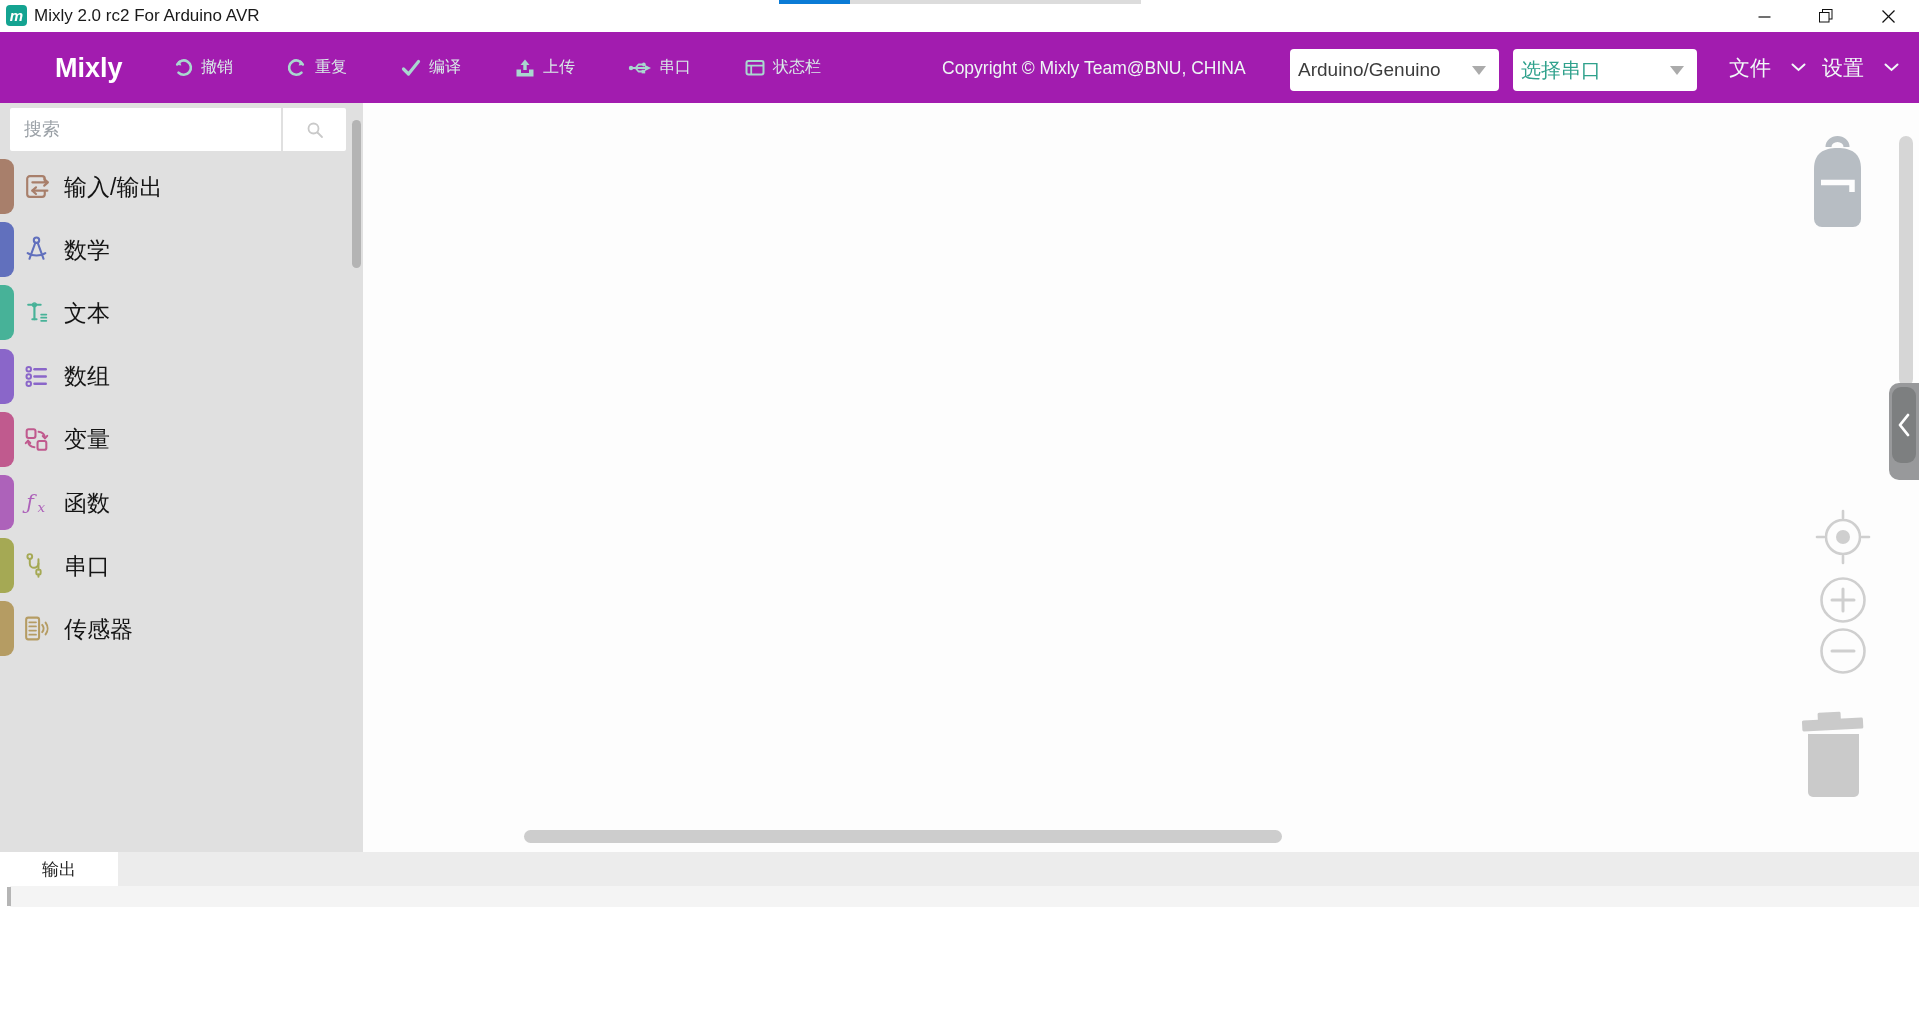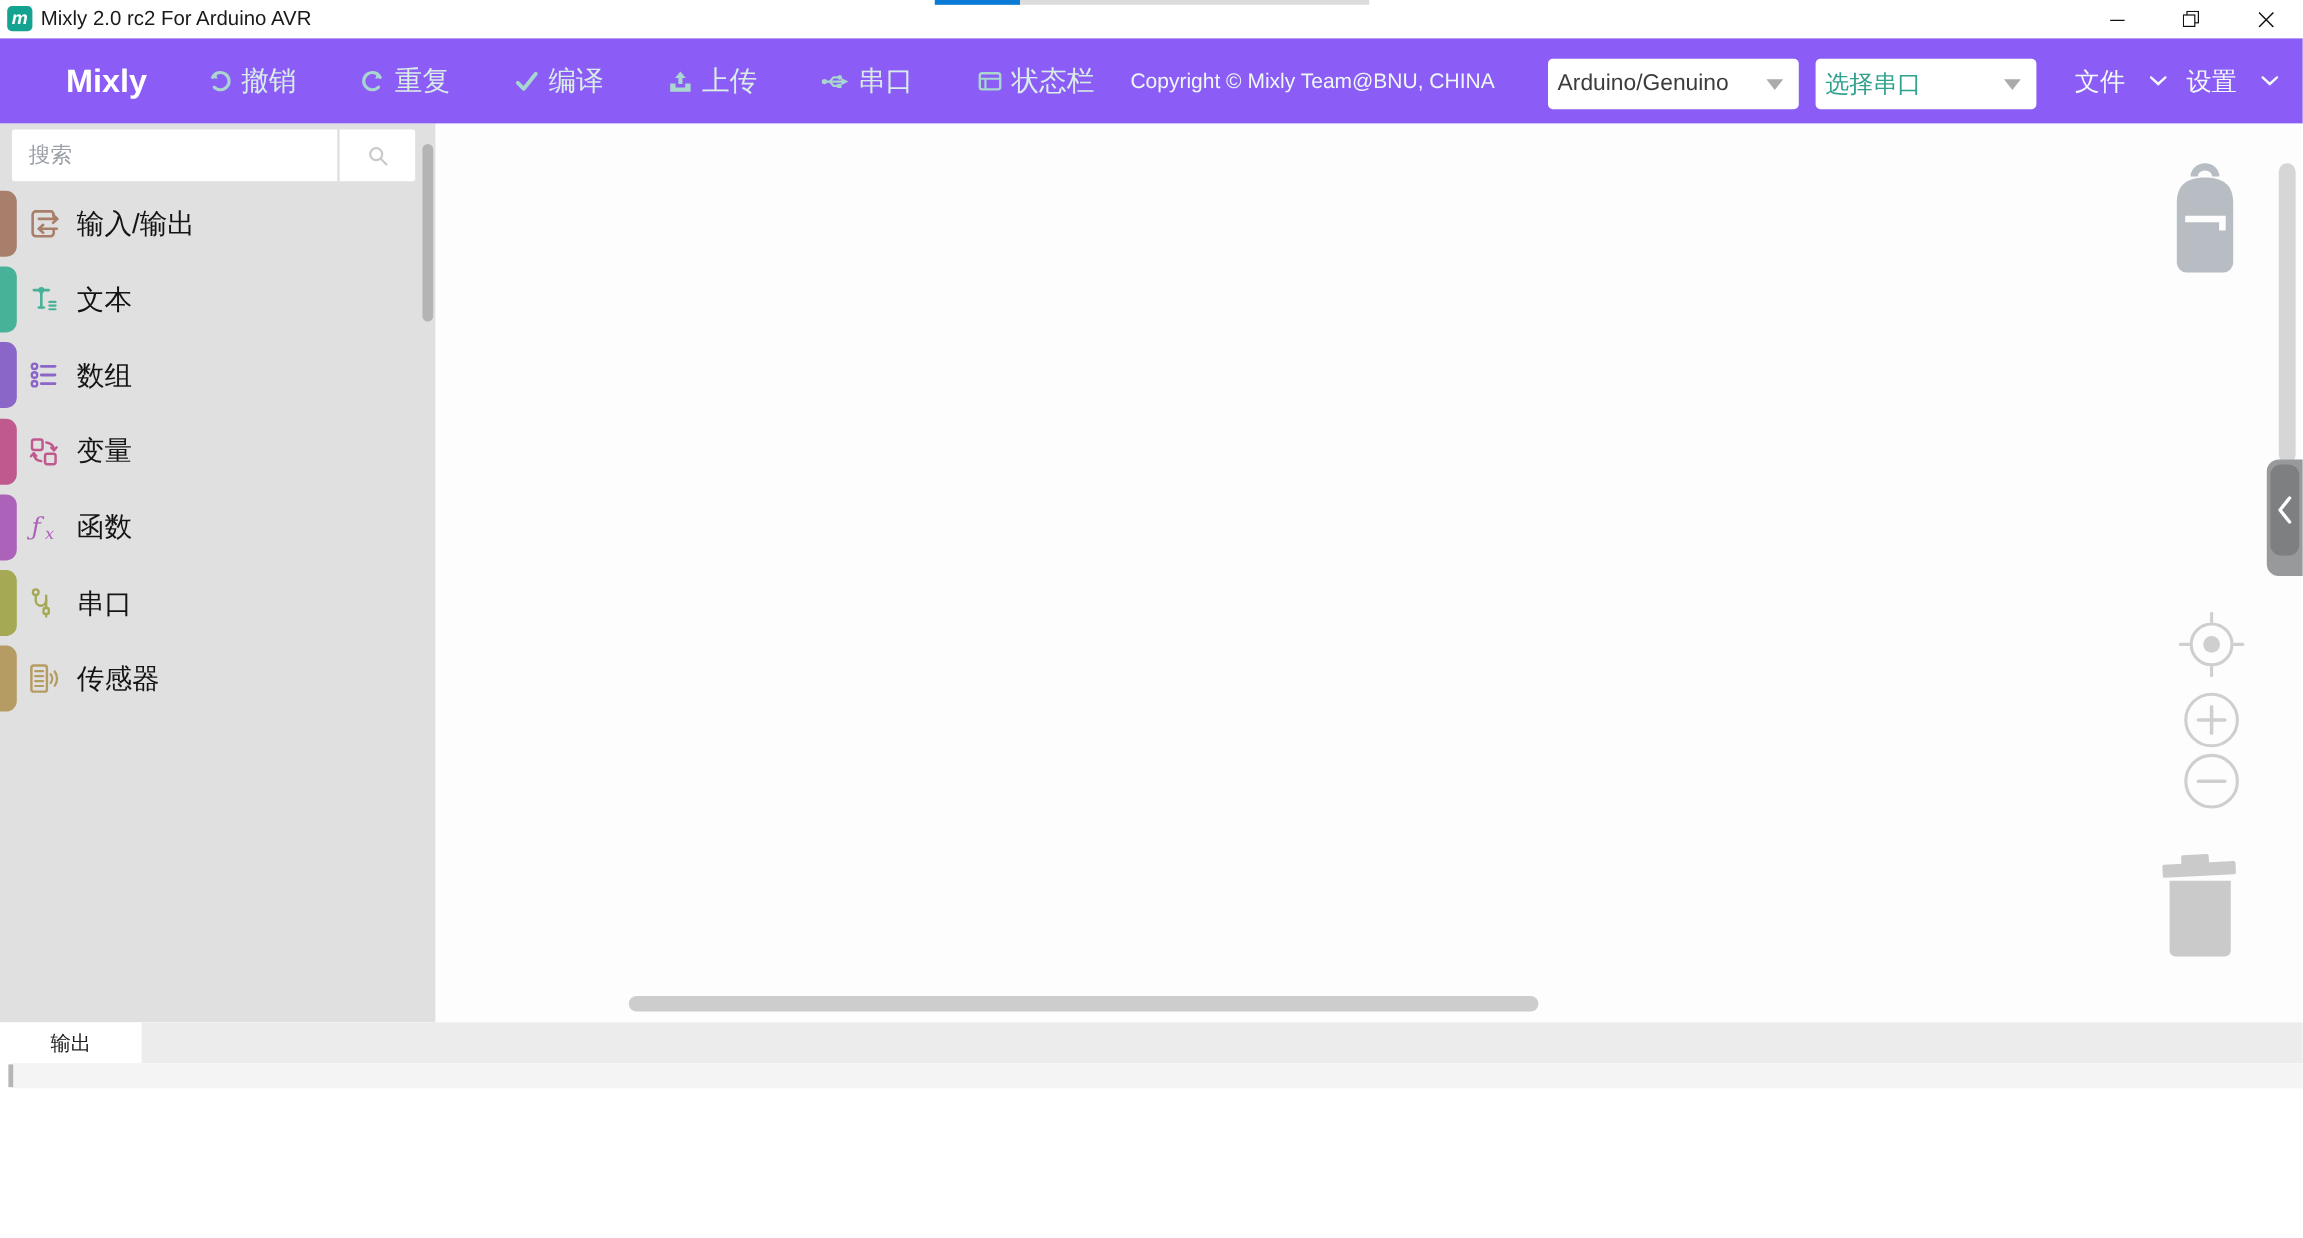--- a/index.html
+++ b/index.html
@@ -10,24 +10,24 @@
   
   .titlebar{position:absolute;left:0;top:0;width:1919px;height:32px;background:#ffffff;}
   .app-logo{position:absolute;left:6px;top:5px;width:21px;height:21px;background:#14a391;border-radius:4px;
     color:#fff;font-weight:bold;font-style:italic;font-size:15px;display:flex;align-items:center;justify-content:center;}
   .app-title{position:absolute;left:34px;top:6px;font-size:17px;color:#191919;white-space:nowrap;}
   .progress-track{position:absolute;left:779px;top:0;width:362px;height:4px;background:#dcdcdc;}
   .progress-fill{width:71px;height:4px;background:#0a7bd6;}
   .win-controls{position:absolute;right:0;top:0;height:32px;display:flex;}
   .win-btn{width:62px;height:32px;display:flex;align-items:center;justify-content:center;cursor:default;}
   
-  .toolbar{position:absolute;left:0;top:32px;width:1919px;height:71px;background:#8b5cf6;}
+  .toolbar{position:absolute;left:0;top:32px;width:1919px;height:71px;background:#a21caf;}
   .brand{position:absolute;left:55px;top:50%;transform:translateY(-50%);font-size:27px;font-weight:bold;color:#ffffff;}
   .tool-btns{position:absolute;left:172px;top:0;height:71px;display:flex;align-items:center;gap:53px;}
-  .tool-btn{display:flex;align-items:center;gap:7px;font-size:23px;color:#d9ece8;white-space:nowrap;cursor:default;}
+  .tool-btn{display:flex;align-items:center;gap:7px;font-size:16px;color:#d9ece8;white-space:nowrap;cursor:default;}
   .tool-btn .tb-icon{display:flex;align-items:center;color:#a9d7cf;}
   .copyright{position:absolute;left:942px;top:50%;transform:translateY(-50%);font-size:17.5px;color:#eef7f5;white-space:nowrap;}
   .select-box{position:absolute;top:17px;height:42px;background:#fff;border-radius:4px;box-sizing:border-box;
     display:flex;align-items:center;justify-content:space-between;padding:0 13px 0 8px;cursor:default;}
   .select-board{left:1290px;width:209px;font-size:19px;color:#3c3c3c;}
   .select-port{left:1513px;width:184px;font-size:20px;color:#2fa18c;}
   .tri{width:0;height:0;border-left:7px solid transparent;border-right:7px solid transparent;border-top:9px solid #ababab;}
   .menu{position:absolute;top:50%;transform:translateY(-50%);display:flex;align-items:center;gap:20px;
     color:#f2faf8;font-size:21px;cursor:default;white-space:nowrap;}
   .menu-file{left:1729px;}
@@ -205,20 +205,32 @@
             <path d="M11 11 H25.5" stroke="currentColor" fill="none" stroke-linecap="round" stroke-linejoin="round" stroke-width="2.1"></path>
             <path d="M22.5 7.8 L26 11 L22.5 14.2" stroke="currentColor" fill="none" stroke-linecap="round" stroke-linejoin="round" stroke-width="2.1"></path>
             <path d="M25.5 19 H11" stroke="currentColor" fill="none" stroke-linecap="round" stroke-linejoin="round" stroke-width="2.1"></path>
             <path d="M14.5 15.8 L11 19 L14.5 22.2" stroke="currentColor" fill="none" stroke-linecap="round" stroke-linejoin="round" stroke-width="2.1"></path>
           </svg>
         </span>
     <span class="cat-label">输入/输出</span>
   </div>
 
 
+  <div class="cat-item">
+    <div class="cat-bar" style="background: rgb(97, 112, 189);"></div>
+    <span class="cat-icon" style="color: rgb(97, 112, 189);">
+          <svg width="31" height="31" viewBox="0 0 30 30">
+            <circle cx="15" cy="6" r="2.6" stroke="currentColor" fill="none" stroke-linecap="round" stroke-linejoin="round" stroke-width="2"></circle>
+            <path d="M13.9 8.4 L8.2 24" stroke="currentColor" fill="none" stroke-linecap="round" stroke-linejoin="round" stroke-width="2"></path>
+            <path d="M16.1 8.4 L21.8 24" stroke="currentColor" fill="none" stroke-linecap="round" stroke-linejoin="round" stroke-width="2"></path>
+            <path d="M6.5 18.5 a12 8 0 0 0 17 0" stroke="currentColor" fill="none" stroke-linecap="round" stroke-linejoin="round" stroke-width="2"></path>
+          </svg>
+        </span>
+    <span class="cat-label">数学</span>
+  </div>
 
 
   <div class="cat-item">
     <div class="cat-bar" style="background: rgb(71, 178, 152);"></div>
     <span class="cat-icon" style="color: rgb(71, 178, 152);">
           <svg width="31" height="31" viewBox="0 0 30 30">
             <path d="M7 7.5 H19" stroke="currentColor" fill="none" stroke-linecap="round" stroke-linejoin="round" stroke-width="2.1"></path>
             <path d="M13 7.5 V21.5" stroke="currentColor" fill="none" stroke-linecap="round" stroke-linejoin="round" stroke-width="2.1"></path>
             <path d="M11 21.5 H15" stroke="currentColor" fill="none" stroke-linecap="round" stroke-linejoin="round" stroke-width="2.1"></path>
             <circle cx="13" cy="7.5" r="1.7" stroke="currentColor" fill="none" stroke-linecap="round" stroke-linejoin="round" stroke-width="1.6"></circle>

